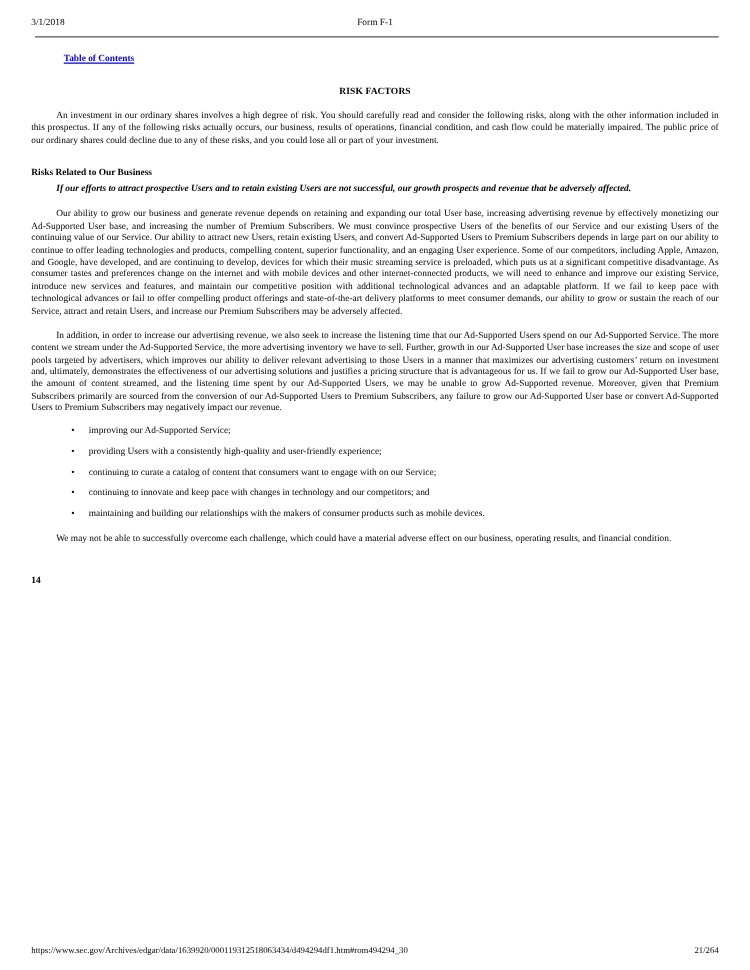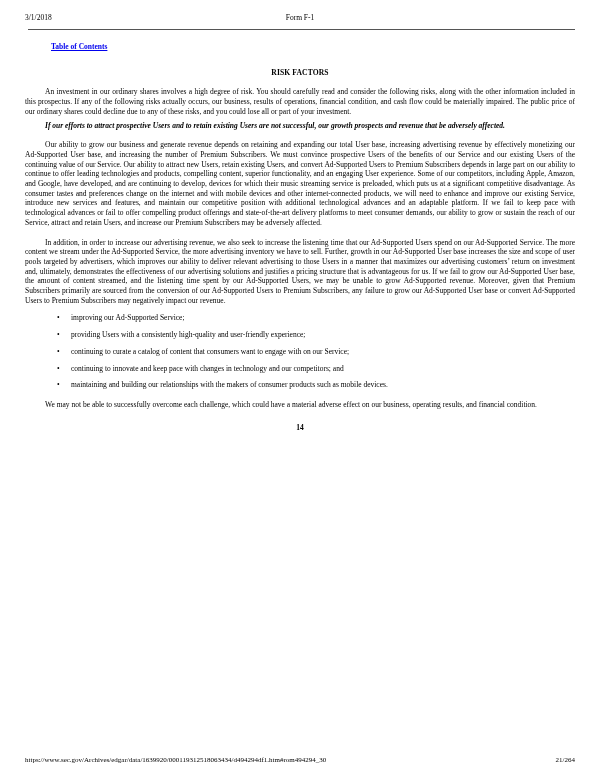--- a/index.html
+++ b/index.html
@@ -68,22 +68,21 @@
     display: flex;
     margin: 7px 0 0 32px;
   }
   .bullet-row.first { margin-top: 8px; }
   .bullet-glyph {
     width: 14px;
     flex: none;
   }
   .bullet-text { flex: 1; }
   .pageno {
-    margin-top: 13px;
-    text-align: center;
+    margin-top: 24px;
     font-weight: bold;
   }
   .doc-footer {
     position: absolute;
     left: 25px;
     right: 25px;
     bottom: 12px;
     display: flex;
     justify-content: space-between;
     align-items: baseline;
@@ -103,20 +102,21 @@
   </div>
 
   <hr class="rule">
 
   <a class="toc" href="#">Table of Contents</a>
 
   <div class="title">RISK FACTORS</div>
 
   <p class="para indent">An investment in our ordinary shares involves a high degree of risk. You should carefully read and consider the following risks, along with the other information included in this prospectus. If any of the following risks actually occurs, our business, results of operations, financial condition, and cash flow could be materially impaired. The public price of our ordinary shares could decline due to any of these risks, and you could lose all or part of your investment.</p>
 
+  <div class="h-bold">Risks Related to Our Business</div>
 
   <div class="h-bolditalic indent">If our efforts to attract prospective Users and to retain existing Users are not successful, our growth prospects and revenue that be adversely affected.</div>
 
   <p class="para indent">Our ability to grow our business and generate revenue depends on retaining and expanding our total User base, increasing advertising revenue by effectively monetizing our Ad-Supported User base, and increasing the number of Premium Subscribers. We must convince prospective Users of the benefits of our Service and our existing Users of the continuing value of our Service. Our ability to attract new Users, retain existing Users, and convert Ad-Supported Users to Premium Subscribers depends in large part on our ability to continue to offer leading technologies and products, compelling content, superior functionality, and an engaging User experience. Some of our competitors, including Apple, Amazon, and Google, have developed, and are continuing to develop, devices for which their music streaming service is preloaded, which puts us at a significant competitive disadvantage. As consumer tastes and preferences change on the internet and with mobile devices and other internet-connected products, we will need to enhance and improve our existing Service, introduce new services and features, and maintain our competitive position with additional technological advances and an adaptable platform. If we fail to keep pace with technological advances or fail to offer compelling product offerings and state-of-the-art delivery platforms to meet consumer demands, our ability to grow or sustain the reach of our Service, attract and retain Users, and increase our Premium Subscribers may be adversely affected.</p>
 
   <p class="para indent gap-lg">In addition, in order to increase our advertising revenue, we also seek to increase the listening time that our Ad-Supported Users spend on our Ad-Supported Service. The more content we stream under the Ad-Supported Service, the more advertising inventory we have to sell. Further, growth in our Ad-Supported User base increases the size and scope of user pools targeted by advertisers, which improves our ability to deliver relevant advertising to those Users in a manner that maximizes our advertising customers’ return on investment and, ultimately, demonstrates the effectiveness of our advertising solutions and justifies a pricing structure that is advantageous for us. If we fail to grow our Ad-Supported User base, the amount of content streamed, and the listening time spent by our Ad-Supported Users, we may be unable to grow Ad-Supported revenue. Moreover, given that Premium Subscribers primarily are sourced from the conversion of our Ad-Supported Users to Premium Subscribers, any failure to grow our Ad-Supported User base or convert Ad-Supported Users to Premium Subscribers may negatively impact our revenue.</p>
 
 
   <div class="bullet-row first">
     <span class="bullet-glyph">•</span>

